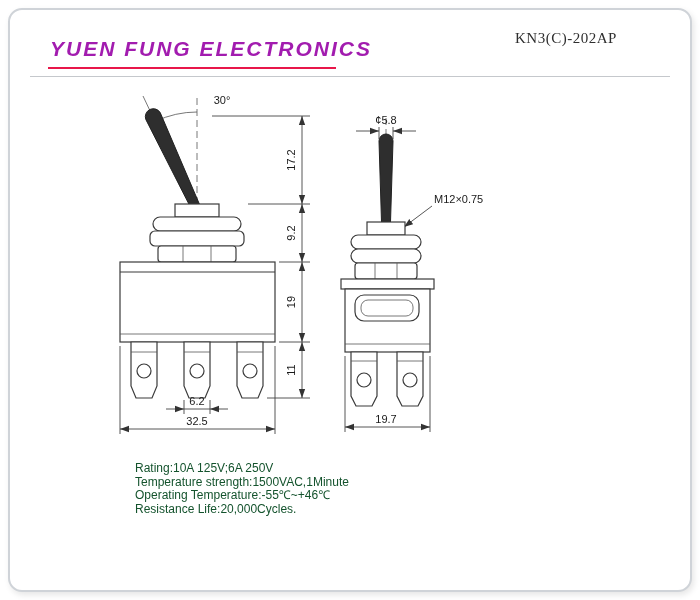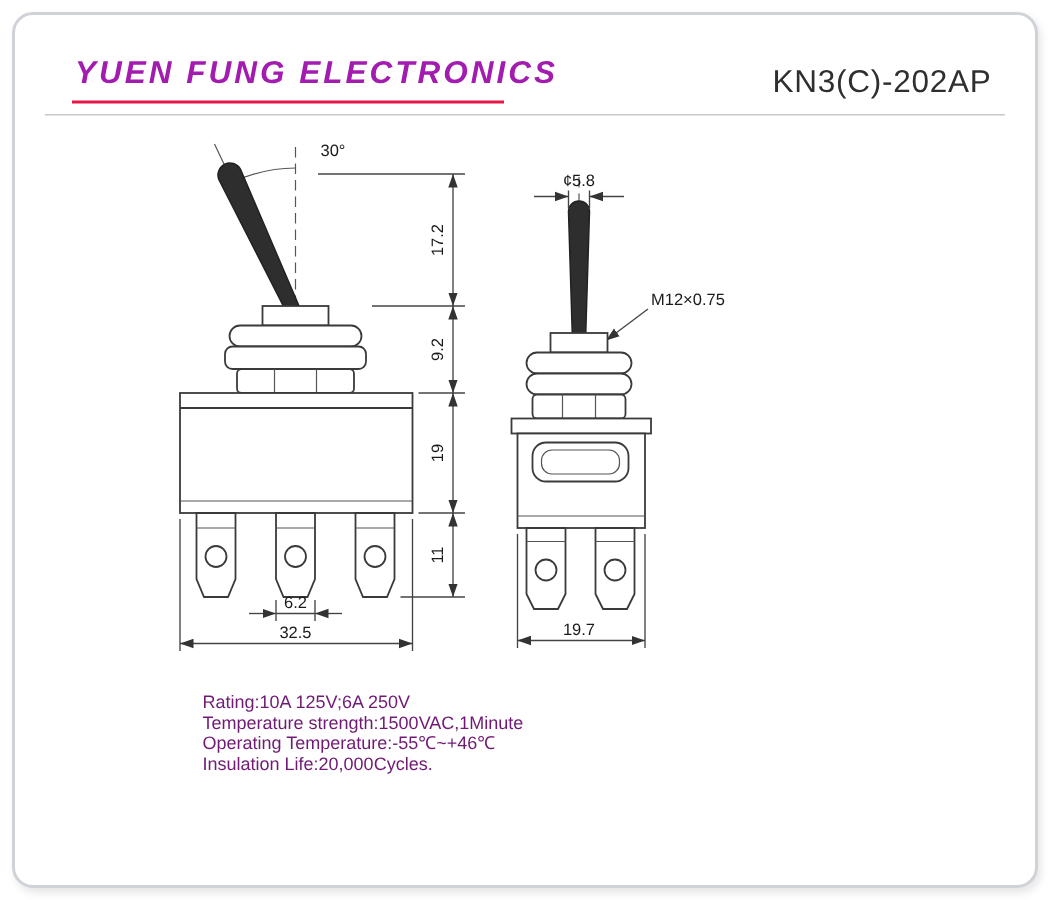--- a/index.html
+++ b/index.html
@@ -12,38 +12,38 @@
   }
   .company {
     position:absolute; left:40px; top:27px;
     font-size:21px; font-style:italic; font-weight:bold;
     letter-spacing:2px; color:#a21caf; white-space:nowrap;
   }
   .company-underline {
     position:absolute; left:38px; top:57px; width:288px; height:2px; background:#e8174a;
   }
   .part-number {
-    position:absolute; left:505px; top:33px;
-    font-family:Liberation Sans, sans-serif;
-    font-size:21px; color:#2f2f2f; letter-spacing:0.5px; white-space:nowrap;
+    position:absolute; left:505px; top:20px;
+    font-family:Liberation Serif, serif;
+    font-size:15px; color:#2f2f2f; letter-spacing:0.5px; white-space:nowrap;
   }
   .header-rule {
     position:absolute; left:20px; right:20px; top:66px; height:1px; background:#c5c8cc;
   }
   svg.drawing { position:absolute; left:0; top:0; }
   .part   { fill:#ffffff; stroke:#3a3a3a; stroke-width:1.2; }
   .ln     { stroke:#3a3a3a; stroke-width:1.2; fill:none; }
   .thin   { stroke:#555555; stroke-width:0.8; fill:none; }
   .dash   { stroke-dasharray:7 4; }
   .dim    { stroke:#444444; stroke-width:0.9; fill:none; }
   .dark   { fill:#2e2e2e; stroke:#222222; stroke-width:1; }
   svg text { font-family:"Liberation Sans", sans-serif; font-size:11px; fill:#1a1a1a; }
   .specs {
     position:absolute; left:125px; top:452px;
-    font-size:12px; line-height:13.6px; color:#701a75; white-space:nowrap;
+    font-size:12px; line-height:13.6px; color:#14532d; white-space:nowrap;
   }
 </style>
 </head>
 <body>
 
 <div class="page">
 
   <div class="company">YUEN FUNG ELECTRONICS</div>
   <div class="company-underline"></div>
   <div class="part-number">KN3(C)-202AP</div>
@@ -172,16 +172,16 @@
         <line x1="345" y1="427" x2="430" y2="427" class="dim" marker-start="url(#arr)" marker-end="url(#arr)"></line>
         <text x="386" y="423" text-anchor="middle">19.7</text>
       </g>
     </g>
   </svg>
 
   <div class="specs">
     <div>Rating:10A 125V;6A 250V</div>
     <div>Temperature strength:1500VAC,1Minute</div>
     <div>Operating Temperature:-55℃~+46℃</div>
-    <div>Insulation Life:20,000Cycles.</div>
+    <div>Resistance Life:20,000Cycles.</div>
   </div>
 
 </div>
 
 </body></html>

